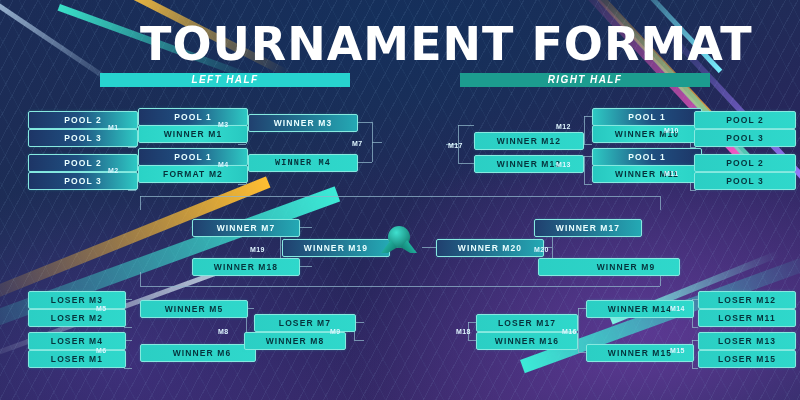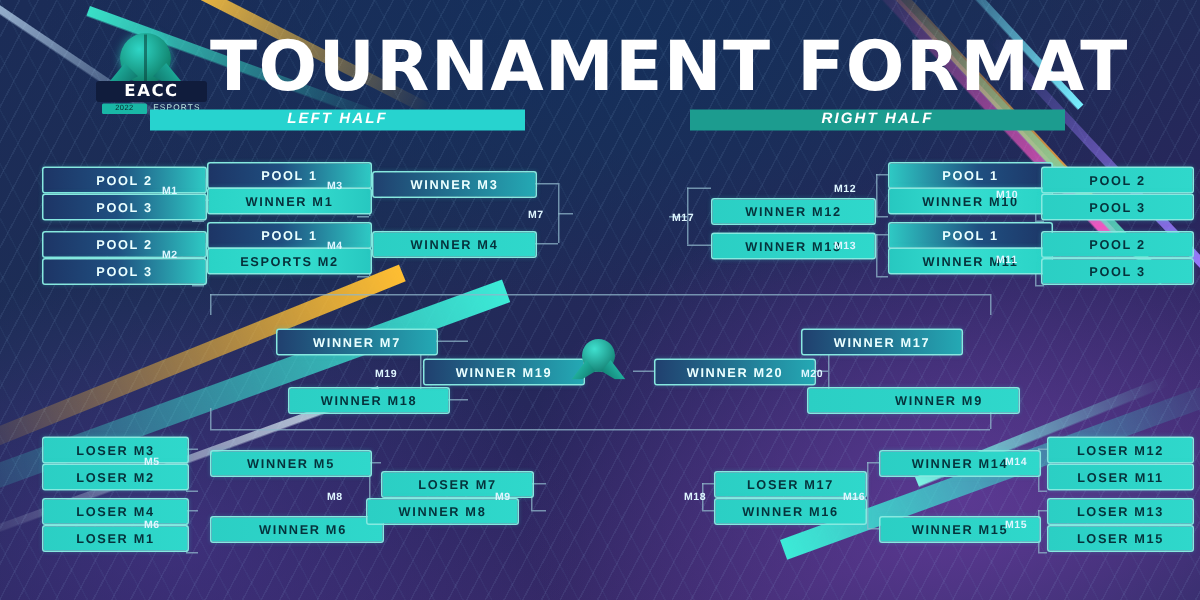--- a/index.html
+++ b/index.html
@@ -118,29 +118,20 @@
   <div class="ribbon tr5"></div>
   <div class="ribbon tl1"></div>
   <div class="ribbon tl2"></div>
   <div class="ribbon tl3"></div>
   <div class="ribbon bl1"></div>
   <div class="ribbon bl2"></div>
   <div class="ribbon bl3"></div>
   <div class="ribbon br1"></div>
   <div class="ribbon br2"></div>
 
-  <div class="logo">
-    <div class="ball"></div>
-    <div class="ballv"></div>
-    <div class="leafL"></div>
-    <div class="leafR"></div>
-    <div class="wordmark">EACC</div>
-    <div class="sub1">2022</div>
-    <div class="sub2">ESPORTS</div>
-  </div>
 
   <div class="title">TOURNAMENT FORMAT</div>
 
   <div class="halfbar right">RIGHT HALF</div>
   <div class="halfbar left">LEFT HALF</div>
 
   <div id="lines">
       <div class="ln lnv" style="left: 136px; top: 119px; height: 28px;"></div>
       <div class="ln lnh" style="left: 128px; top: 119px; width: 8px;"></div>
       <div class="ln lnh" style="left: 128px; top: 147px; width: 8px;"></div>
@@ -217,34 +208,34 @@
       <div class="ln lnv" style="left: 660px; top: 272px; height: 14px;"></div>
     </div>
   <div id="boxes">
       <div class="box g-dark" style="left: 28px; top: 111px; width: 108px;">POOL 2</div>
       <div class="box g-dark" style="left: 28px; top: 129px; width: 108px;">POOL 3</div>
       <div class="box g-dark" style="left: 28px; top: 154px; width: 108px;">POOL 2</div>
       <div class="box g-dark" style="left: 28px; top: 172px; width: 108px;">POOL 3</div>
       <div class="box g-dark" style="left: 138px; top: 108px; width: 108px;">POOL 1</div>
       <div class="box g-light" style="left: 138px; top: 125px; width: 108px;">WINNER M1</div>
       <div class="box g-dark" style="left: 138px; top: 148px; width: 108px;">POOL 1</div>
-      <div class="box g-light" style="left: 138px; top: 165px; width: 108px;">ESPORTS M2</div>
+      <div class="box g-light" style="left: 138px; top: 165px; width: 108px;">FORMAT M2</div>
       <div class="box g-mid" style="left: 248px; top: 114px; width: 108px;">WINNER M3</div>
-      <div class="box g-teal" style="left: 248px; top: 154px; width: 108px;">WINNER M4</div>
+      <div class="box g-teal" style="left: 248px; top: 154px; width: 108px; font-family: Liberation Mono, monospace;">WINNER M4</div>
       <div class="box g-teal" style="left: 474px; top: 117px; width: 108px; margin-top: 15px;">WINNER M12</div>
       <div class="box g-teal" style="left: 474px; top: 155px; width: 108px;">WINNER M13</div>
       <div class="box g-rdark" style="left: 592px; top: 108px; width: 108px;">POOL 1</div>
       <div class="box g-rlight" style="left: 592px; top: 125px; width: 108px;">WINNER M10</div>
       <div class="box g-rdark" style="left: 592px; top: 148px; width: 108px;">POOL 1</div>
       <div class="box g-rlight" style="left: 592px; top: 165px; width: 108px;">WINNER M11</div>
       <div class="box g-teal" style="left: 694px; top: 111px; width: 100px;">POOL 2</div>
       <div class="box g-teal" style="left: 694px; top: 129px; width: 100px;">POOL 3</div>
       <div class="box g-teal" style="left: 694px; top: 154px; width: 100px;">POOL 2</div>
       <div class="box g-teal" style="left: 694px; top: 172px; width: 100px;">POOL 3</div>
-      <div class="box g-mid" style="left: 184px; top: 219px; width: 106px; text-align: center;">WINNER M7</div>
+      <div class="box g-mid" style="left: 192px; top: 219px; width: 106px; text-align: center;">WINNER M7</div>
       <div class="box g-teal" style="left: 192px; top: 258px; width: 106px;">WINNER M18</div>
       <div class="box g-mid" style="left: 282px; top: 239px; width: 106px;">WINNER M19</div>
       <div class="box g-mid" style="left: 436px; top: 239px; width: 106px;">WINNER M20</div>
       <div class="box g-mid" style="left: 534px; top: 219px; width: 106px;">WINNER M17</div>
       <div class="box g-teal" style="left: 538px; top: 258px; width: 106px; padding-left: 34px;">WINNER M9</div>
       <div class="box g-teal" style="left: 28px; top: 291px; width: 96px;">LOSER M3</div>
       <div class="box g-teal" style="left: 28px; top: 309px; width: 96px;">LOSER M2</div>
       <div class="box g-teal" style="left: 28px; top: 332px; width: 96px;">LOSER M4</div>
       <div class="box g-teal" style="left: 28px; top: 350px; width: 96px;">LOSER M1</div>
       <div class="box g-teal" style="left: 140px; top: 300px; width: 106px;">WINNER M5</div>

